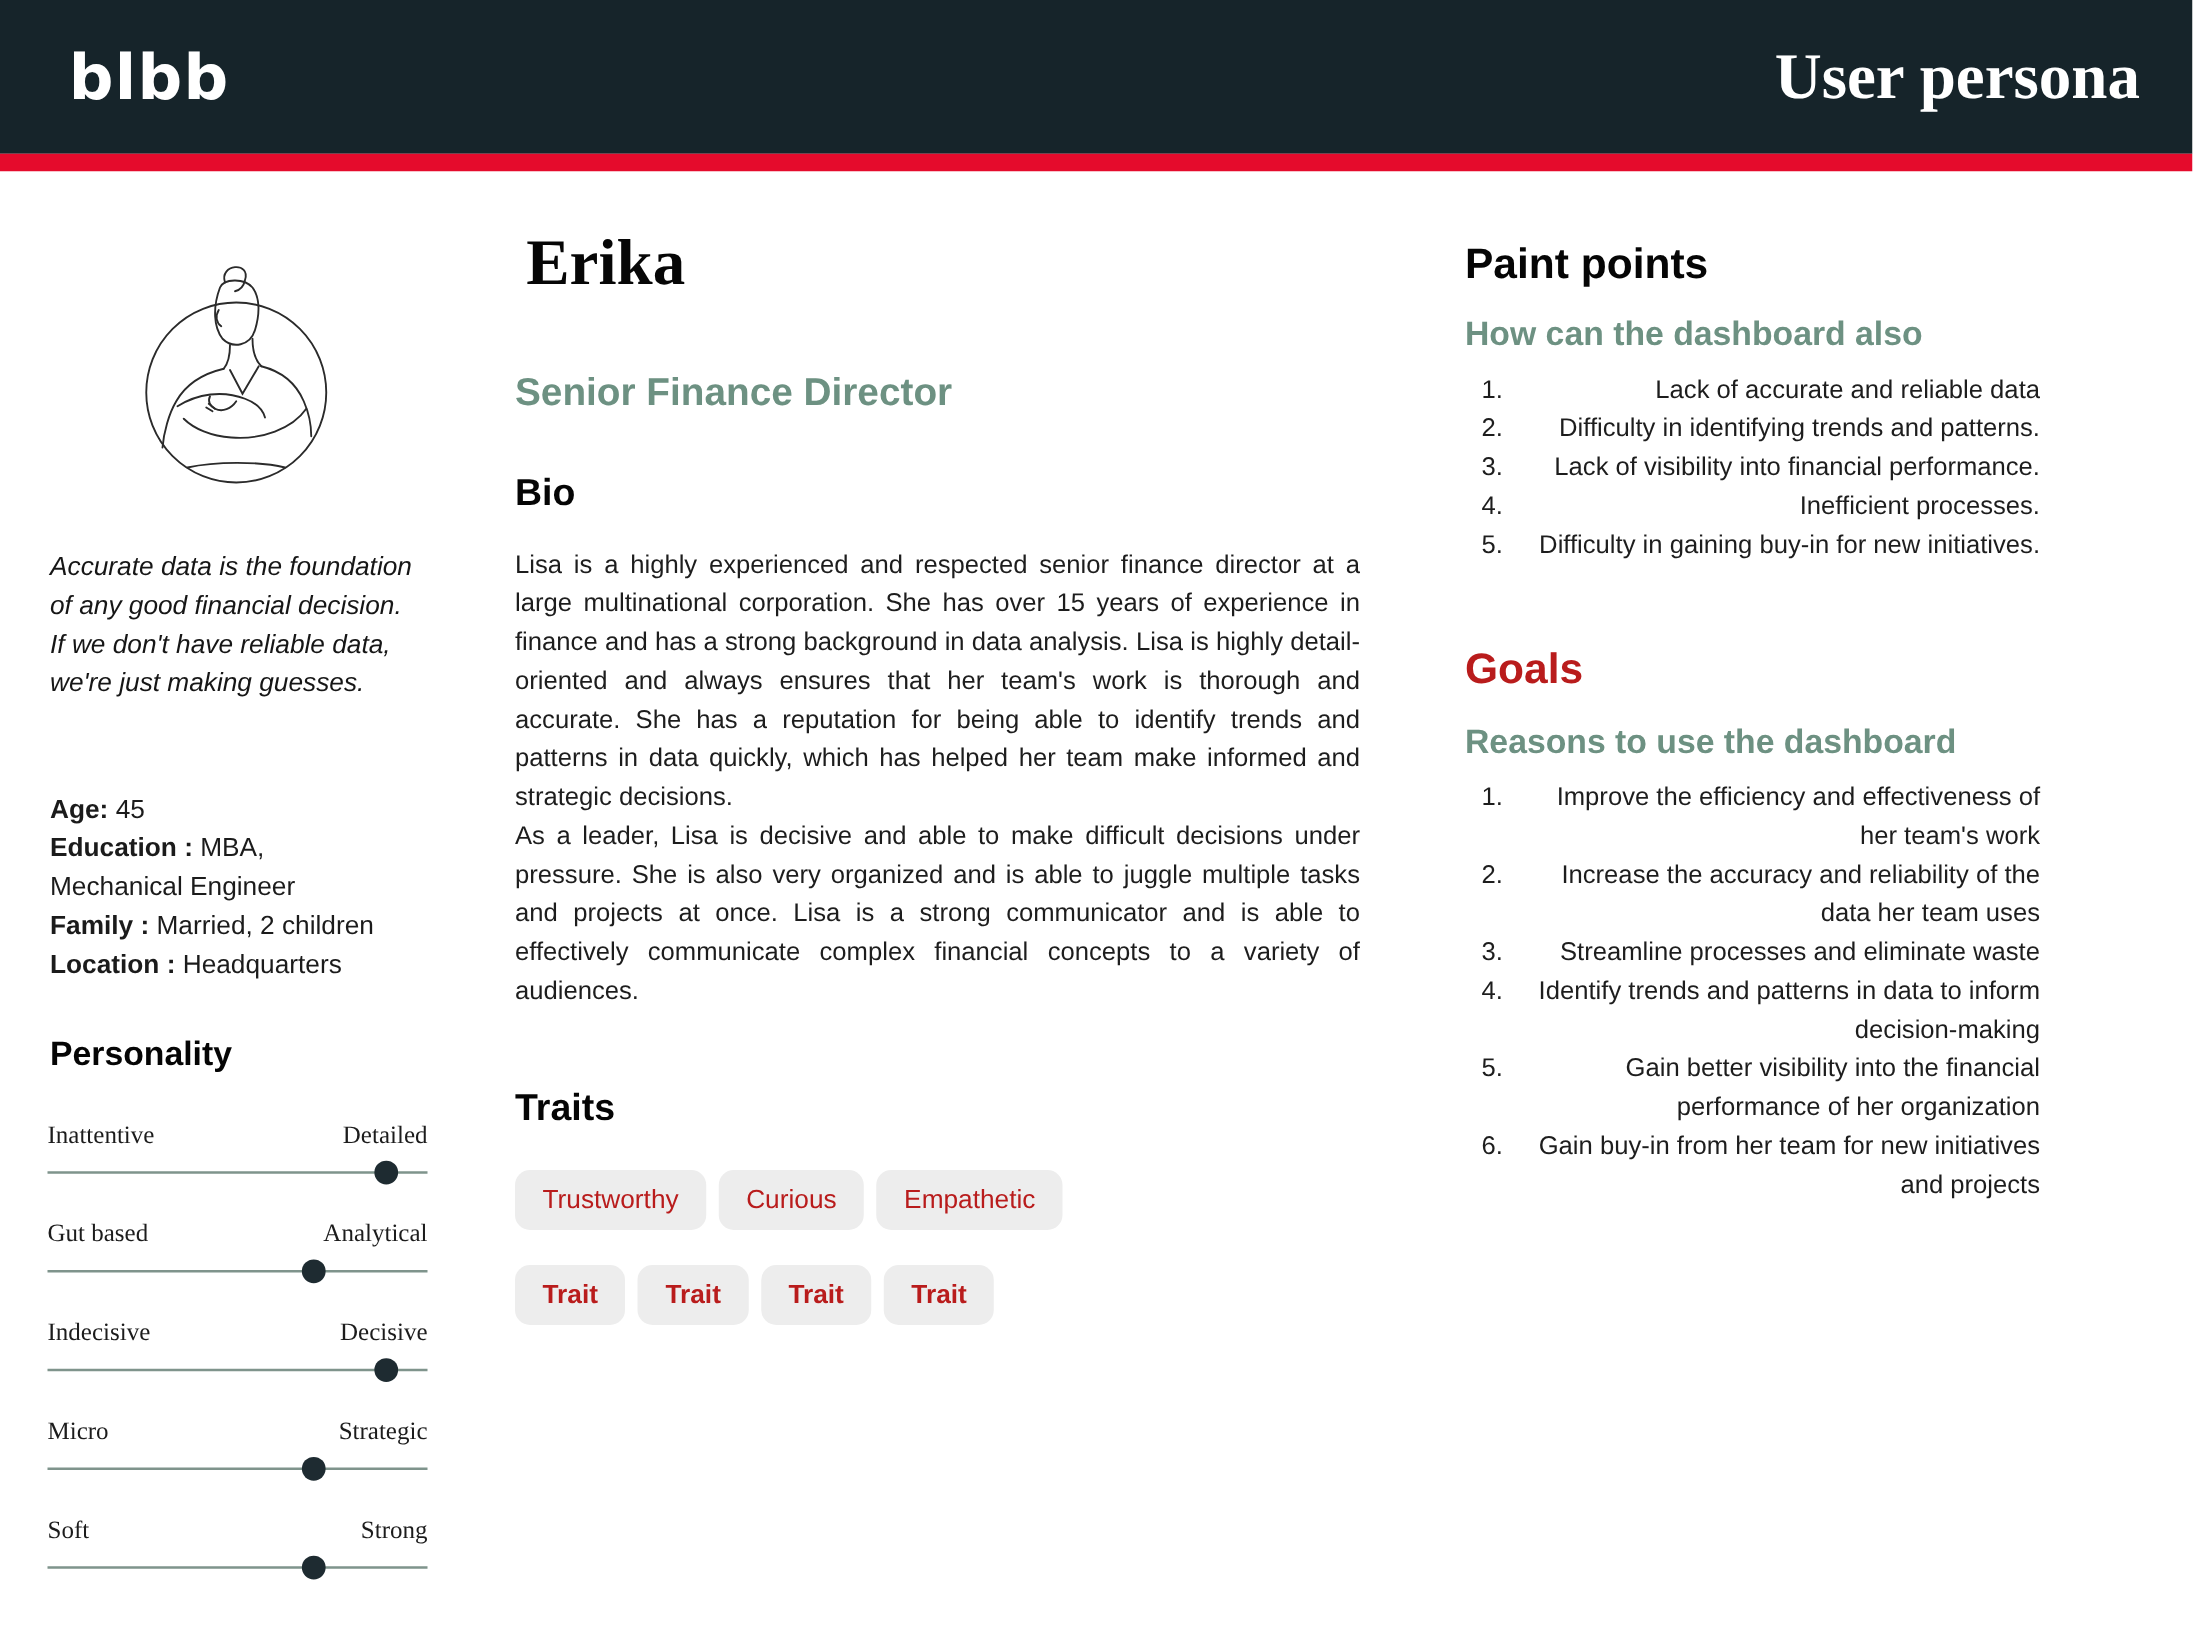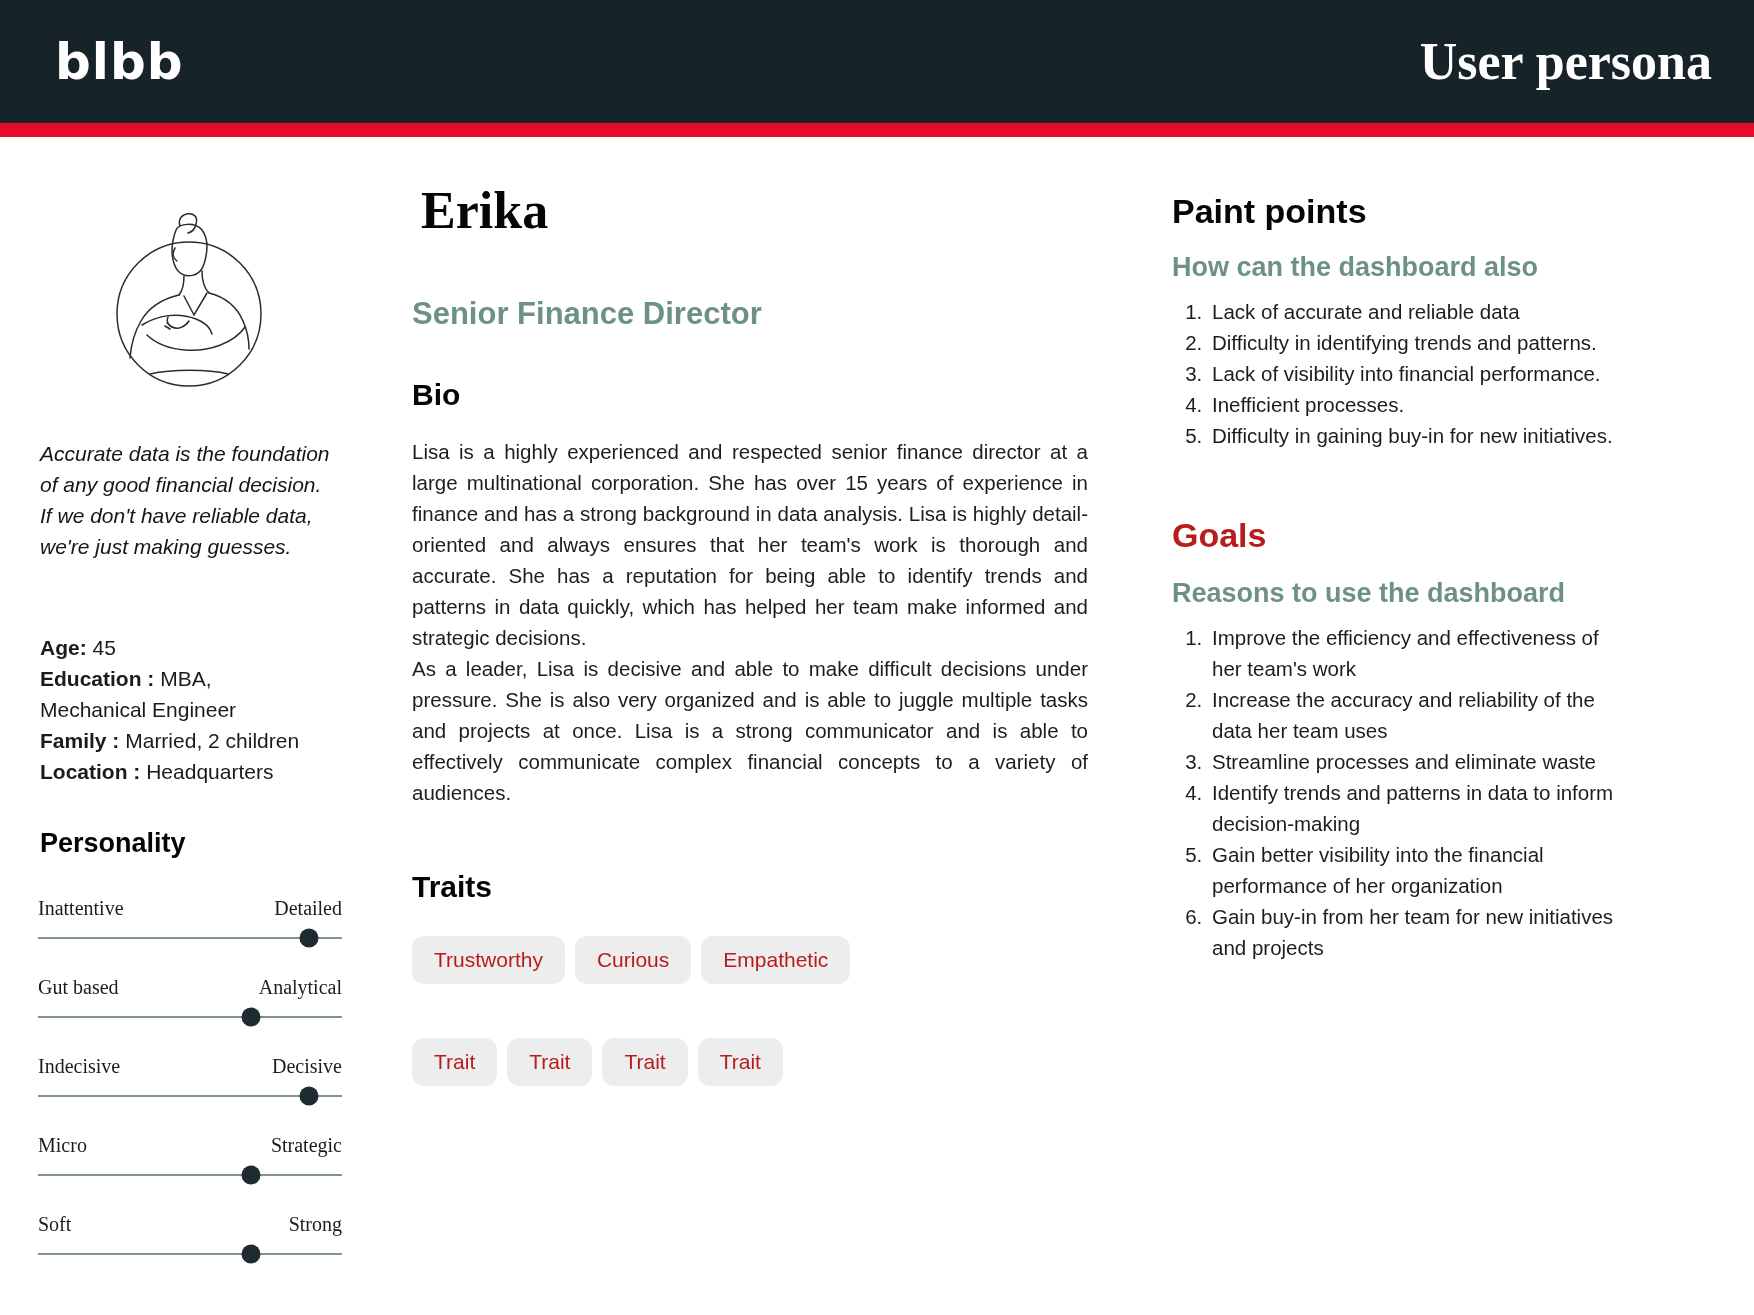--- a/index.html
+++ b/index.html
@@ -54,37 +54,37 @@
   .persona-role{position:absolute;left:412px;top:296px;
     font-size:31px;font-weight:700;color:var(--accent-green);}
   .bio-title{position:absolute;left:412px;top:378px;
     font-size:30px;font-weight:700;color:#050505;}
   .bio-text{position:absolute;left:412px;top:436px;width:676px;
     font-size:20.5px;line-height:31px;text-align:justify;color:#1d1d1d;}
   .traits-title{position:absolute;left:412px;top:870px;
     font-size:30px;font-weight:700;color:#050505;}
   .chip-row{position:absolute;left:412px;display:flex;gap:10px;}
   .chip-row.r1{top:936px;}
-  .chip-row.r2{top:1038px;}
+  .chip-row.r2{top:1012px;font-weight:bold;}
   .chip{background:var(--chip-bg);border-radius:12px;padding:10px 22px;
     font-size:21px;color:#b91c1c;line-height:28px;white-space:nowrap;}
 
   
   .pain-title{position:absolute;left:1172px;top:192px;
     font-size:34px;font-weight:700;color:#050505;}
   .pain-subtitle{position:absolute;left:1172px;top:252px;
     font-size:27px;font-weight:700;color:var(--accent-green);}
   .pain-list{position:absolute;left:1172px;top:296px;width:460px;}
   .goals-title{position:absolute;left:1172px;top:516px;
     font-size:34px;font-weight:700;color:#b91c1c;}
   .goals-subtitle{position:absolute;left:1172px;top:578px;
     font-size:27px;font-weight:700;color:var(--accent-green);}
   .goals-list{position:absolute;left:1172px;top:622px;width:460px;}
   ol.num-list{padding-left:36px;font-size:20.5px;line-height:31px;color:#1d1d1d;}
-  ol.num-list li{padding-left:4px;}
+  ol.num-list li{padding-left:4px;text-align:right;}
 </style>
 </head>
 <body>
 
 <div class="page">
 
   <div class="header">
     <div class="logo">blbb</div>
     <div class="page-title">User persona</div>
   </div>

